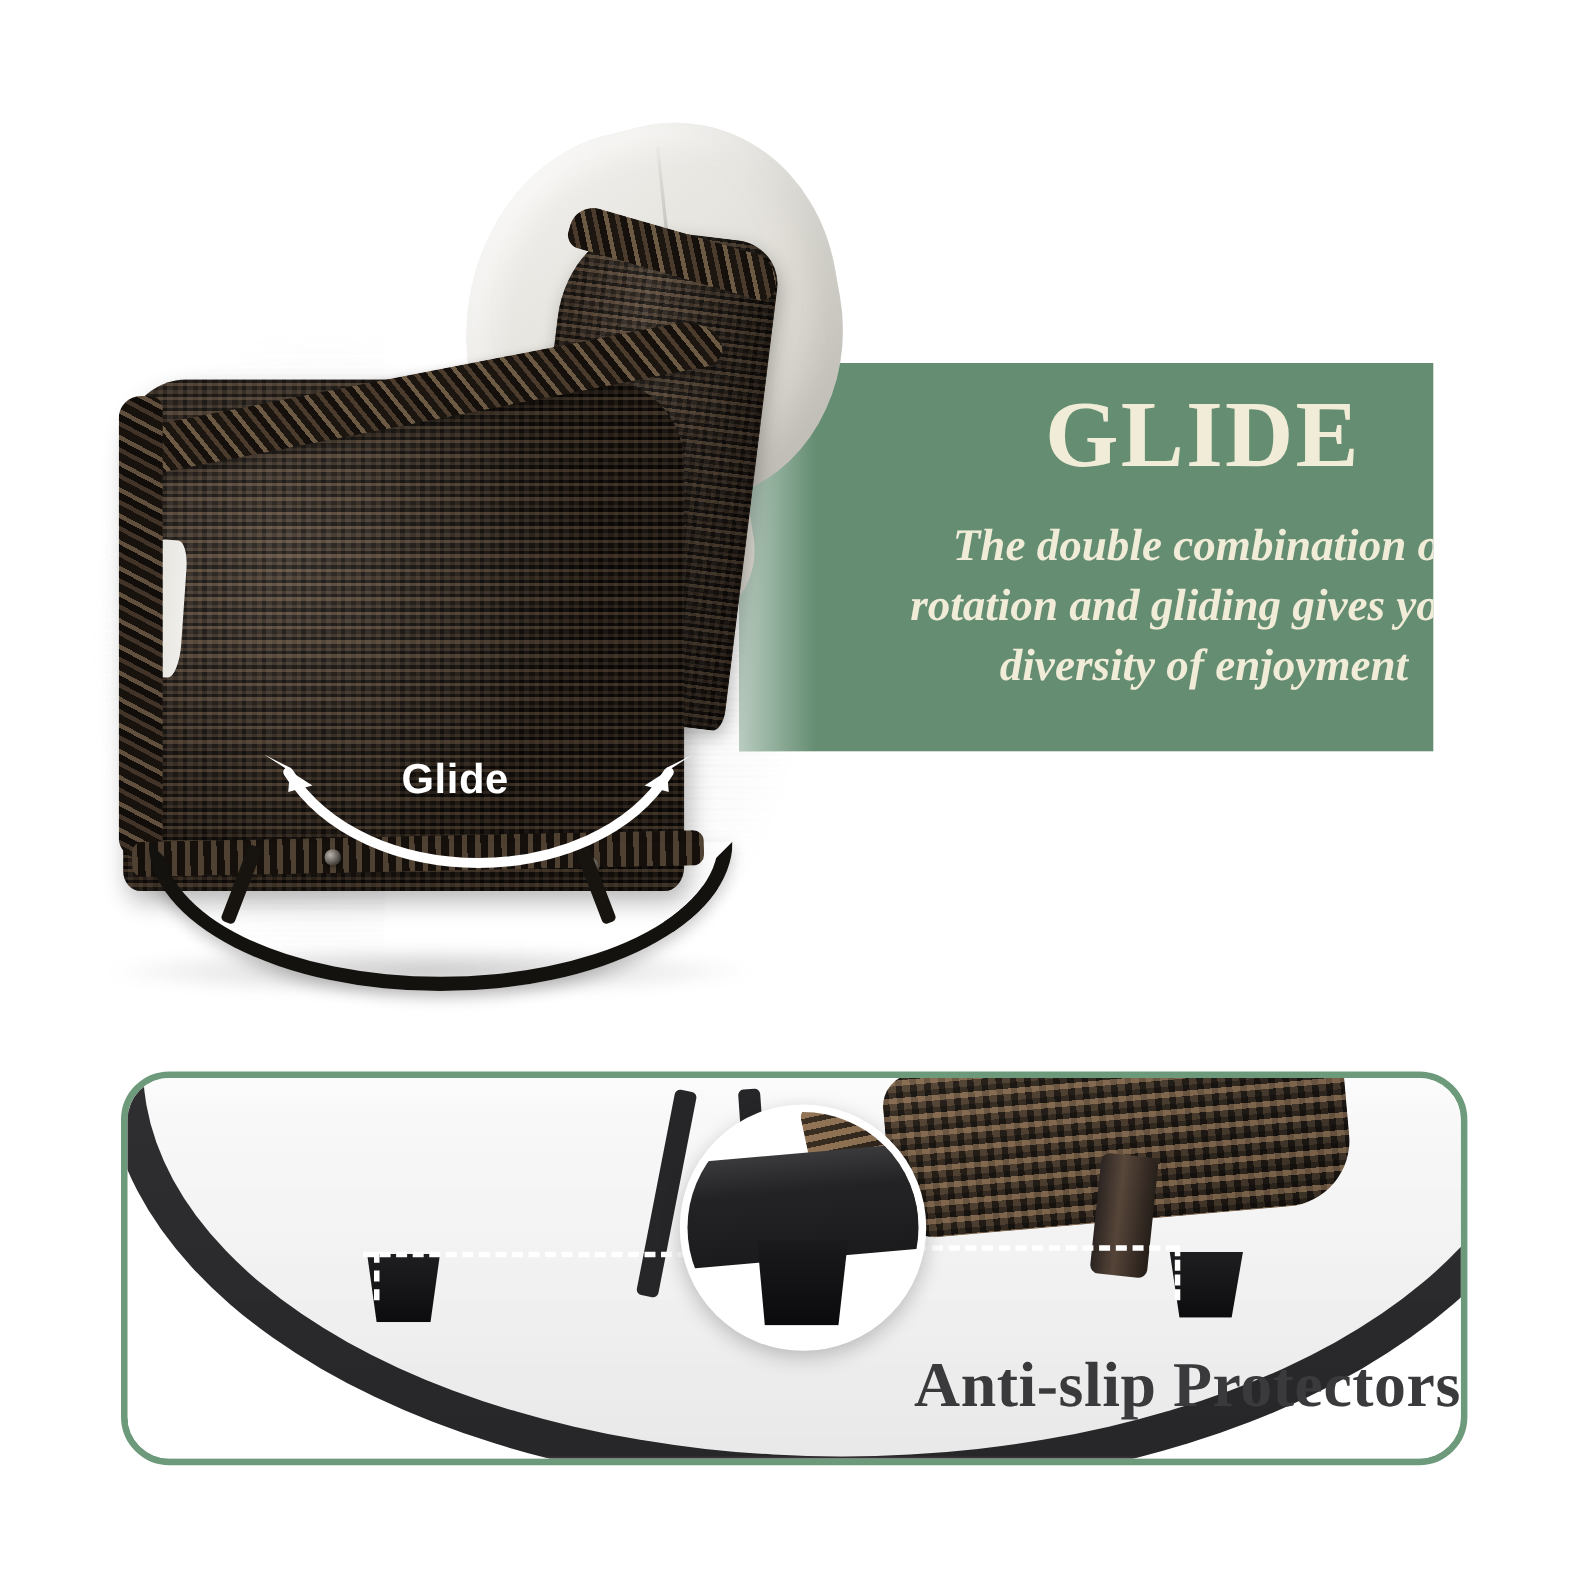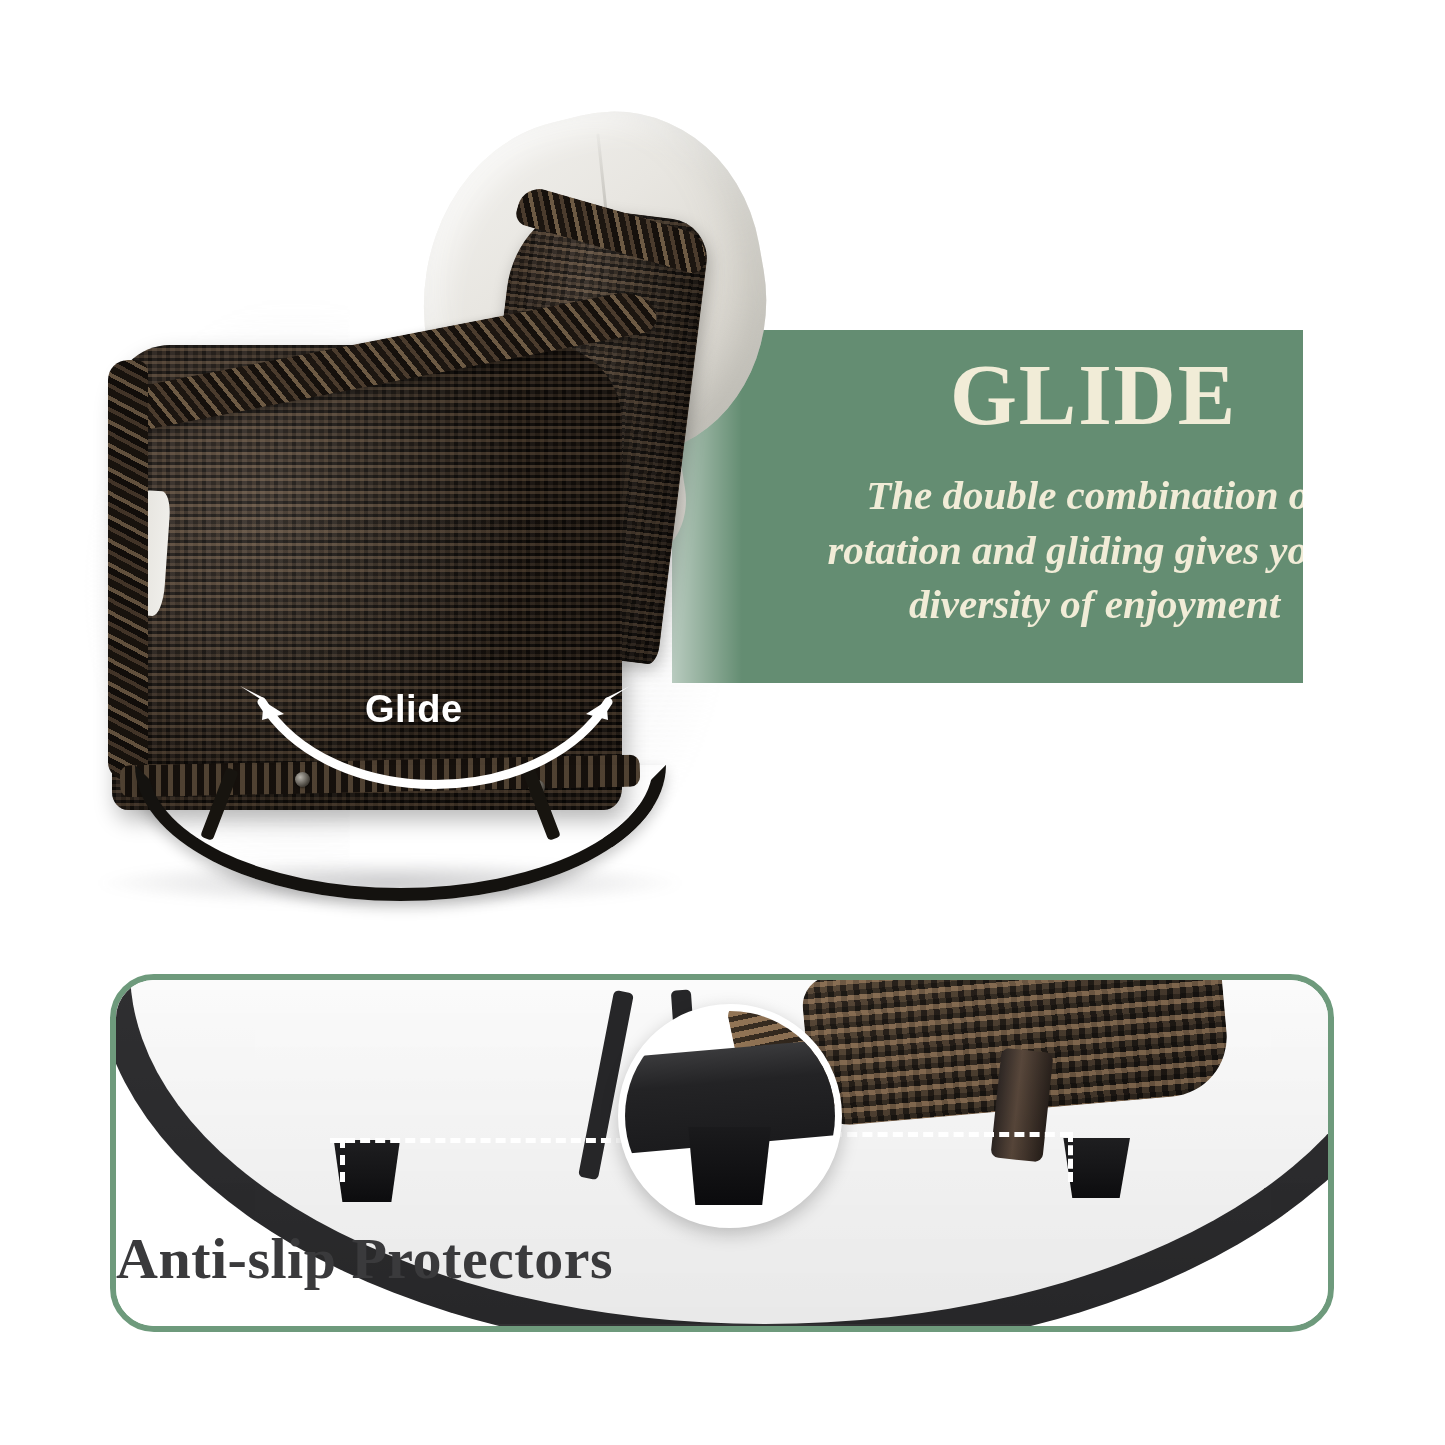--- a/index.html
+++ b/index.html
@@ -429,21 +429,21 @@
       repeating-linear-gradient(to bottom,
         rgba(0,0,0,0.5) 0px, rgba(0,0,0,0.5) 5px,
         rgba(160,128,94,0.65) 5px, rgba(160,128,94,0.65) 11px),
       linear-gradient(120deg,#7a6147,#3f3126);
   }
 
   .panel-caption {
     position: absolute;
     left: 0; right: 0;
     bottom: 34px;
-    text-align: left;
+    text-align: right;
     color: #3A3A3C;
     font-family: "Liberation Serif", serif;
     font-size: 58px;
     font-weight: 700;
     letter-spacing: 0.5px;
   }
 </style>
 </head>
 <body>
 

